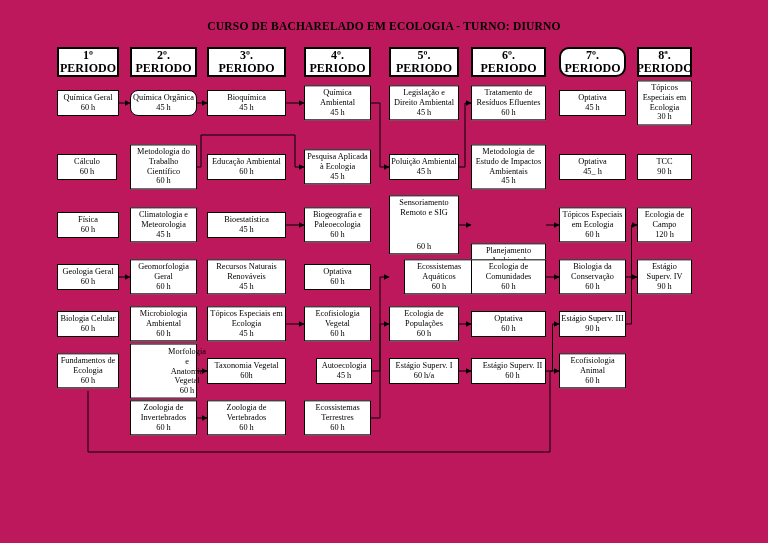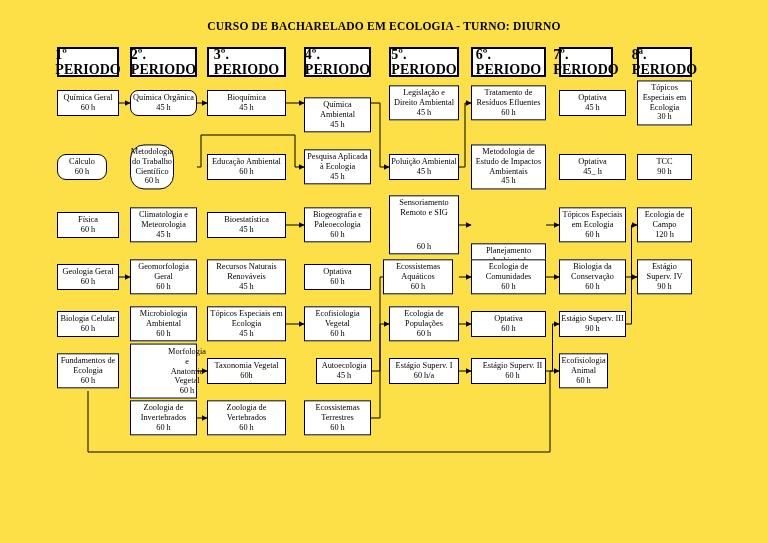--- a/index.html
+++ b/index.html
@@ -1,18 +1,18 @@
 <!DOCTYPE html>
 <html><head>
 <meta charset="utf-8">
 <style>
   html,body{margin:0;padding:0;background:#fff;font-family:"Liberation Serif",serif;color:#000;}
-  #canvas{position:relative;width:768px;height:543px;background:#fde047;overflow:hidden;}
+  #canvas{position:relative;width:768px;height:543px;background:#be185d;overflow:hidden;}
   .title{position:absolute;top:20px;left:0;right:0;text-align:center;font-weight:bold;font-size:11.5px;letter-spacing:.2px;}
-  .pbox{position:absolute;height:24px;border:2px solid #000;background:#fff;display:flex;align-items:center;justify-content:center;font-weight:bold;font-size:14px;line-height:1.1;box-sizing:border-box;z-index:2;padding:13px;}
+  .pbox{position:absolute;height:24px;border:2px solid #000;background:#fff;display:flex;align-items:center;justify-content:center;text-align:center;font-weight:bold;font-size:12px;line-height:1.1;box-sizing:border-box;z-index:2;padding:13px;}
   .cbox{position:absolute;transform:translateY(-50%);border:1px solid #000;background:#fff;display:flex;flex-direction:column;align-items:center;justify-content:center;text-align:center;font-size:8.3px;line-height:1.18;box-sizing:border-box;padding:2px 1px;min-height:26px;z-index:2;}
   .cbox .lbl{display:block;}
   .cbox .hrs{display:block;}
   #edges-svg{position:absolute;top:0;left:0;z-index:1;}
 </style>
 </head>
 <body>
 
 <div id="canvas">
   <div class="title">CURSO DE BACHARELADO EM ECOLOGIA - TURNO: DIURNO</div>
@@ -44,21 +44,21 @@
       <polyline points="546,277 559,277" fill="none" stroke="#000000" stroke-width="1" marker-end="url(#arrowhead)"></polyline>
       <polyline points="546,225 559,225" fill="none" stroke="#000000" stroke-width="1" marker-end="url(#arrowhead)"></polyline>
       <polyline points="626,277 631.5,277 631.5,225 637,225" fill="none" stroke="#000000" stroke-width="1" marker-end="url(#arrowhead)"></polyline>
       <polyline points="88,391 88,452 550,452 550,371 559,371" fill="none" stroke="#000000" stroke-width="1" marker-end="url(#arrowhead)"></polyline>
     </svg>
 <div class="pbox" style="left: 57px; top: 47px; width: 62px;">1º PERIODO</div>
     <div class="cbox" style="left: 57px; width: 62px; top: 103px;">
       <span class="lbl">Química Geral</span>
       <span class="hrs">60 h</span>
     </div>
-    <div class="cbox" style="left: 57px; width: 50px; top: 167px; border-radius: 9px;">
+    <div class="cbox" style="left: 57px; width: 60px; top: 167px;">
       <span class="lbl">Cálculo</span>
       <span class="hrs">60 h</span>
     </div>
     <div class="cbox" style="left: 57px; width: 62px; top: 225px;">
       <span class="lbl">Física</span>
       <span class="hrs">60 h</span>
     </div>
     <div class="cbox" style="left: 57px; width: 62px; top: 277px;">
       <span class="lbl">Geologia Geral</span>
       <span class="hrs">60 h</span>
@@ -69,21 +69,21 @@
     </div>
     <div class="cbox" style="left: 57px; width: 62px; top: 371px;">
       <span class="lbl">Fundamentos de Ecologia</span>
       <span class="hrs">60 h</span>
     </div>
     <div class="pbox" style="left: 130px; top: 47px; width: 67px;">2º. PERIODO</div>
     <div class="cbox" style="left: 130px; width: 67px; top: 103px; border-radius: 8px;">
       <span class="lbl">Química Orgânica</span>
       <span class="hrs">45 h</span>
     </div>
-    <div class="cbox" style="left: 130px; width: 44px; top: 167px; border-radius: 14px;">
+    <div class="cbox" style="left: 130px; width: 67px; top: 167px;">
       <span class="lbl">Metodologia do Trabalho Científico</span>
       <span class="hrs">60 h</span>
     </div>
     <div class="cbox" style="left: 130px; width: 67px; top: 225px;">
       <span class="lbl">Climatologia e Meteorologia</span>
       <span class="hrs">45 h</span>
     </div>
     <div class="cbox" style="left: 130px; width: 67px; top: 277px;">
       <span class="lbl">Geomorfologia Geral</span>
       <span class="hrs">60 h</span>
@@ -123,21 +123,21 @@
     </div>
     <div class="cbox" style="left: 207px; width: 79px; top: 371px;">
       <span class="lbl">Taxonomia Vegetal</span>
       <span class="hrs">60h</span>
     </div>
     <div class="cbox" style="left: 207px; width: 79px; top: 418px;">
       <span class="lbl">Zoologia de Vertebrados</span>
       <span class="hrs">60 h</span>
     </div>
     <div class="pbox" style="left: 304px; top: 47px; width: 67px;">4º. PERIODO</div>
-    <div class="cbox" style="left: 304px; width: 67px; top: 115px;">
+    <div class="cbox" style="left: 304px; width: 67px; top: 103px;">
       <span class="lbl">Química Ambiental</span>
       <span class="hrs">45 h</span>
     </div>
     <div class="cbox" style="left: 304px; width: 67px; top: 167px;">
       <span class="lbl">Pesquisa Aplicada à Ecologia</span>
       <span class="hrs">45 h</span>
     </div>
     <div class="cbox" style="left: 304px; width: 67px; top: 225px;">
       <span class="lbl">Biogeografia e Paleoecologia</span>
       <span class="hrs">60 h</span>
@@ -164,21 +164,21 @@
       <span class="hrs">45 h</span>
     </div>
     <div class="cbox" style="left: 389px; width: 70px; top: 167px;">
       <span class="lbl">Poluição Ambiental</span>
       <span class="hrs">45 h</span>
     </div>
     <div class="cbox" style="left: 389px; width: 70px; top: 225px; gap: 24px;">
       <span class="lbl">Sensoriamento Remoto e SIG</span>
       <span class="hrs">60 h</span>
     </div>
-    <div class="cbox" style="left: 383px; width: 70px; top: 277px;">
+    <div class="cbox" style="left: 404px; width: 70px; top: 277px;">
       <span class="lbl">Ecossistemas Aquáticos</span>
       <span class="hrs">60 h</span>
     </div>
     <div class="cbox" style="left: 389px; width: 70px; top: 324px;">
       <span class="lbl">Ecologia de Populações</span>
       <span class="hrs">60 h</span>
     </div>
     <div class="cbox" style="left: 389px; width: 70px; top: 371px;">
       <span class="lbl">Estágio Superv. I</span>
       <span class="hrs">60 h/a</span>
@@ -201,42 +201,42 @@
       <span class="hrs">60 h</span>
     </div>
     <div class="cbox" style="left: 471px; width: 75px; top: 324px;">
       <span class="lbl">Optativa</span>
       <span class="hrs">60 h</span>
     </div>
     <div class="cbox" style="left: 471px; width: 75px; top: 371px; padding-left: 9px;">
       <span class="lbl">Estágio Superv. II</span>
       <span class="hrs">60 h</span>
     </div>
-    <div class="pbox" style="left: 559px; top: 47px; width: 54px;">7º. PERIODO</div>
+    <div class="pbox" style="left: 559px; top: 47px; width: 67px; border-radius: 10px;">7º. PERIODO</div>
     <div class="cbox" style="left: 559px; width: 67px; top: 103px;">
       <span class="lbl">Optativa</span>
       <span class="hrs">45 h</span>
     </div>
     <div class="cbox" style="left: 559px; width: 67px; top: 167px;">
       <span class="lbl">Optativa</span>
       <span class="hrs">45_ h</span>
     </div>
     <div class="cbox" style="left: 559px; width: 67px; top: 225px;">
       <span class="lbl">Tópicos Especiais em Ecologia</span>
       <span class="hrs">60 h</span>
     </div>
     <div class="cbox" style="left: 559px; width: 67px; top: 277px;">
       <span class="lbl">Biologia da Conservação</span>
       <span class="hrs">60 h</span>
     </div>
     <div class="cbox" style="left: 559px; width: 67px; top: 324px;">
       <span class="lbl">Estágio Superv. III</span>
       <span class="hrs">90 h</span>
     </div>
-    <div class="cbox" style="left: 559px; width: 49px; top: 371px;">
+    <div class="cbox" style="left: 559px; width: 67px; top: 371px;">
       <span class="lbl">Ecofisiologia Animal</span>
       <span class="hrs">60 h</span>
     </div>
     <div class="pbox" style="left: 637px; top: 47px; width: 55px;">8ª. PERIODO</div>
     <div class="cbox" style="left: 637px; width: 55px; top: 103px;">
       <span class="lbl">Tópicos Especiais em Ecologia</span>
       <span class="hrs">30 h</span>
     </div>
     <div class="cbox" style="left: 637px; width: 55px; top: 167px;">
       <span class="lbl">TCC</span>

